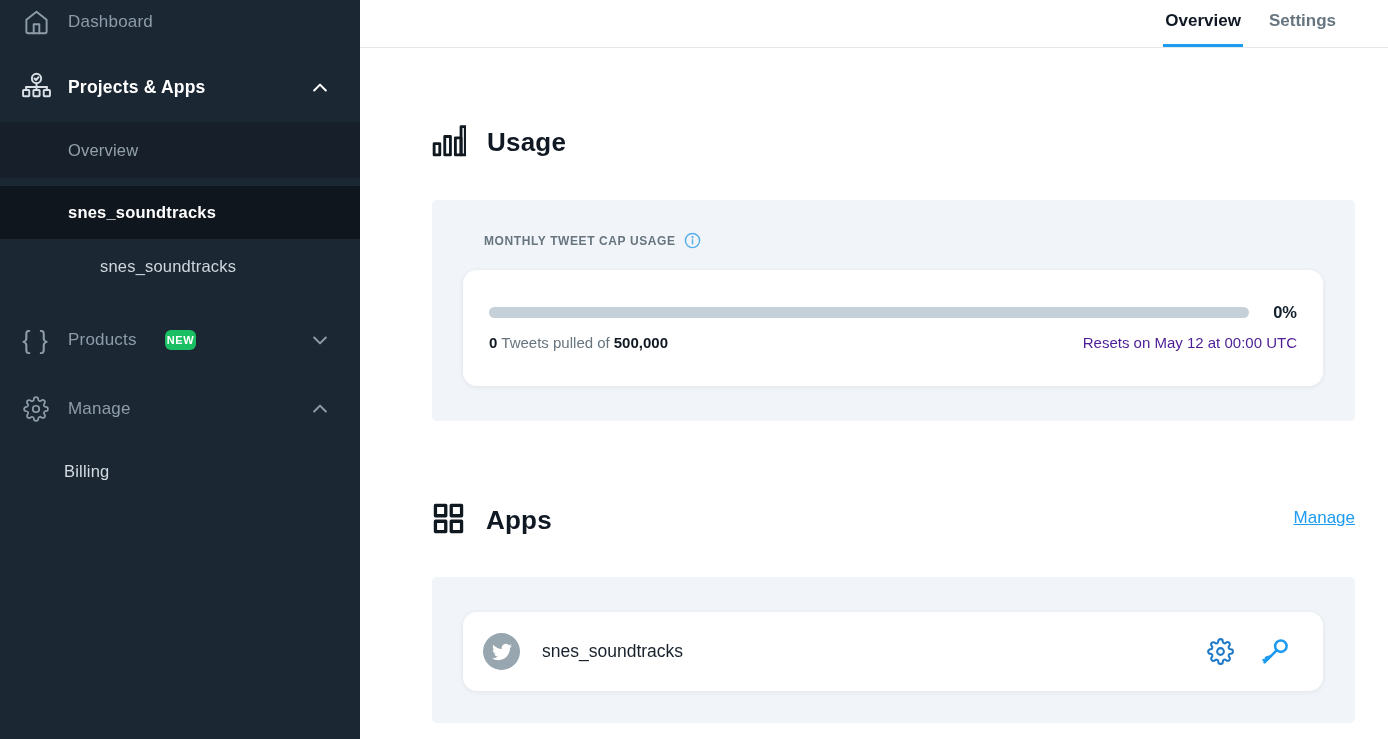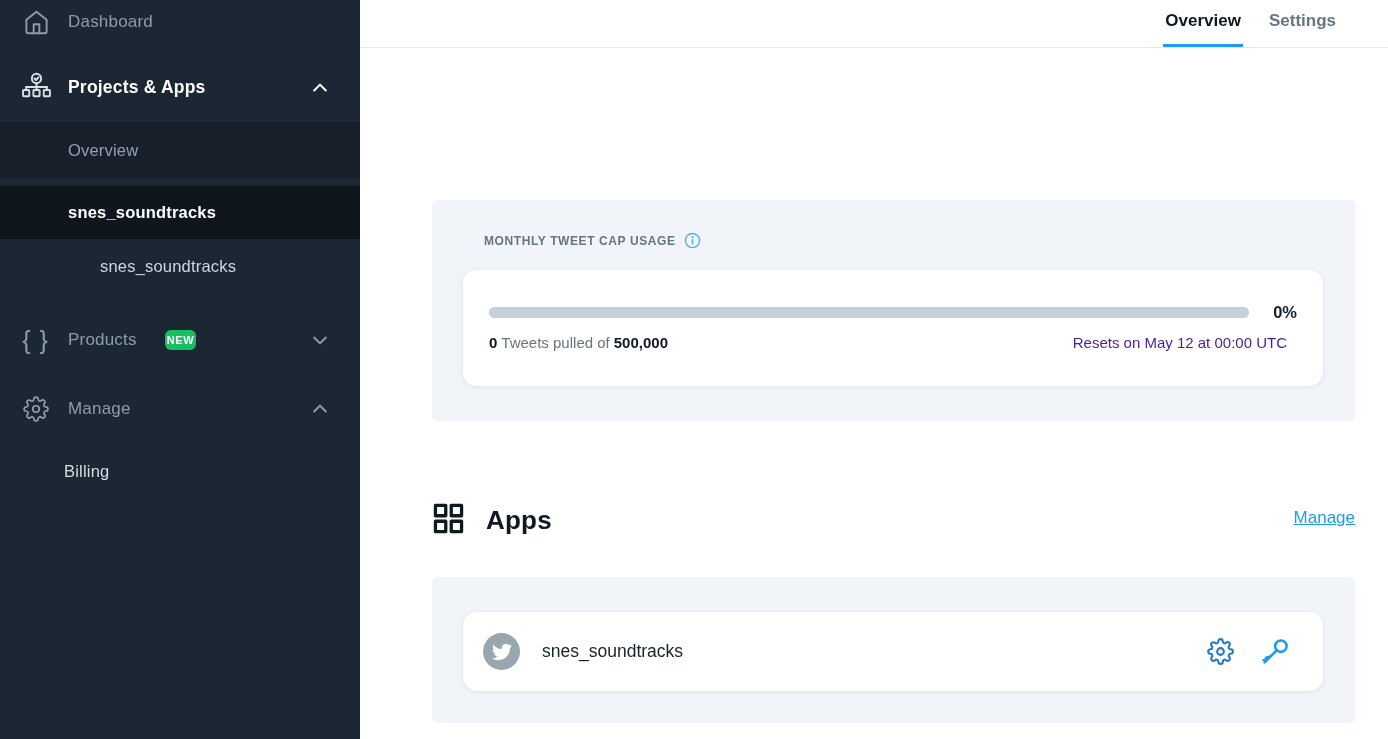--- a/index.html
+++ b/index.html
@@ -41,21 +41,21 @@
   .card { position:absolute; left:72px; width:923px; background:#f1f4f8; border-radius:5px; }
   .usage-card { top:200px; height:221px; }
   .card-label-row { position:absolute; left:32px; top:32px; display:flex; align-items:center; gap:8px; }
   .card-label { font-size:12px; font-weight:bold; color:#67757f; letter-spacing:.6px;padding-left:20px; }
   .inner-card { position:absolute; left:31px; right:32px; background:#ffffff; border-radius:14px; box-shadow:0 1px 5px rgba(20,35,50,.08); }
   .usage-inner { top:70px; height:116px; }
   .progress-row { position:absolute; left:26px; right:26px; top:33px; display:flex; align-items:center; }
   .track { flex:1; height:11px; background:#c6d0d8; border-radius:6px; overflow:hidden; }
   .fill { height:100%; width:0%; background:#1d9bf0; border-radius:6px; }
   .pct { margin-left:24px; font-size:16.5px; font-weight:bold; color:#12202c; }
-  .meta-row { position:absolute; left:26px; right:36px; top:64px; display:flex; justify-content:space-between; align-items:flex-start; }
+  .meta-row { position:absolute; left:26px; right:26px; top:64px; display:flex; justify-content:space-between; align-items:flex-start; }
   .meta-left { font-size:15px; color:#67757f; }
   .meta-left b { color:#0f1823; }
   .meta-left .mid { margin:0 4px; }
   .meta-right { font-size:15px; color:#4c1d95; }
 
   .apps-head { top:497px; height:46px; }
   .usage-head { top:120px; height:44px; }
   .manage-link { position:absolute; right:33px; top:508px; font-size:17px; color:#1d9bf0; cursor:pointer;text-decoration:underline; }
   .apps-card { top:577px; height:146px; }
   .app-inner { top:35px; height:79px; display:flex; align-items:center; padding:0 32px 0 20px; cursor:pointer; }
@@ -150,20 +150,31 @@
 
   <main>
 
     <div class="topbar">
       <div class="tabs">
         <div class="tab active">Overview</div>
         <div class="tab">Settings</div>
       </div>
     </div>
 
+    <div class="section-head usage-head">
+      <span>
+        <svg width="34" height="36" viewBox="0 0 24 24" fill="none" stroke="#101820" stroke-width="2" stroke-linejoin="round">
+            <rect x="1.5" y="14.5" width="4" height="8"></rect>
+            <rect x="9" y="9.5" width="4" height="13"></rect>
+            <rect x="16.5" y="10.5" width="4" height="12"></rect>
+            <rect x="19.5" y="2.5" width="3" height="20" transform="translate(1 0)"></rect>
+          </svg>
+      </span>
+      <span class="section-title">Usage</span>
+    </div>
 
     <div class="card usage-card">
       <div class="card-label-row">
         <span class="card-label">MONTHLY TWEET CAP USAGE</span>
         <span style="display:flex;">
           <svg width="17" height="17" viewBox="0 0 24 24" fill="none" stroke="#55aee9" stroke-width="2" stroke-linecap="round">
               <circle cx="12" cy="12" r="10"></circle>
               <line x1="12" y1="11" x2="12" y2="16.5"></line>
               <circle cx="12" cy="7.3" r="0.6" fill="#55aee9"></circle>
             </svg>

